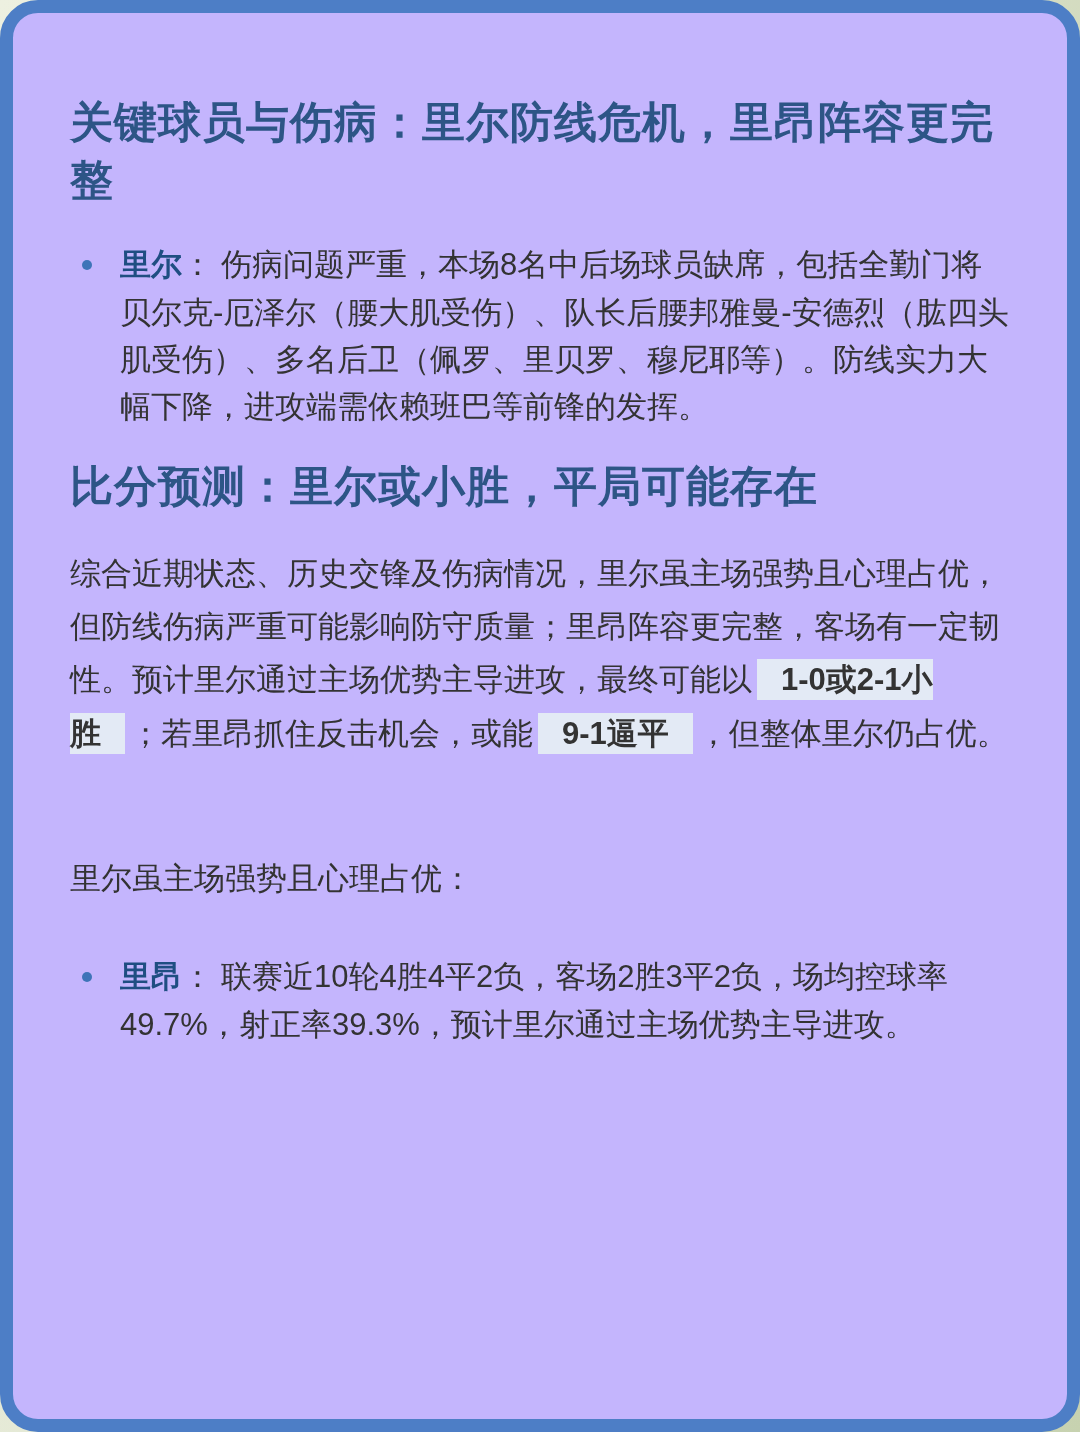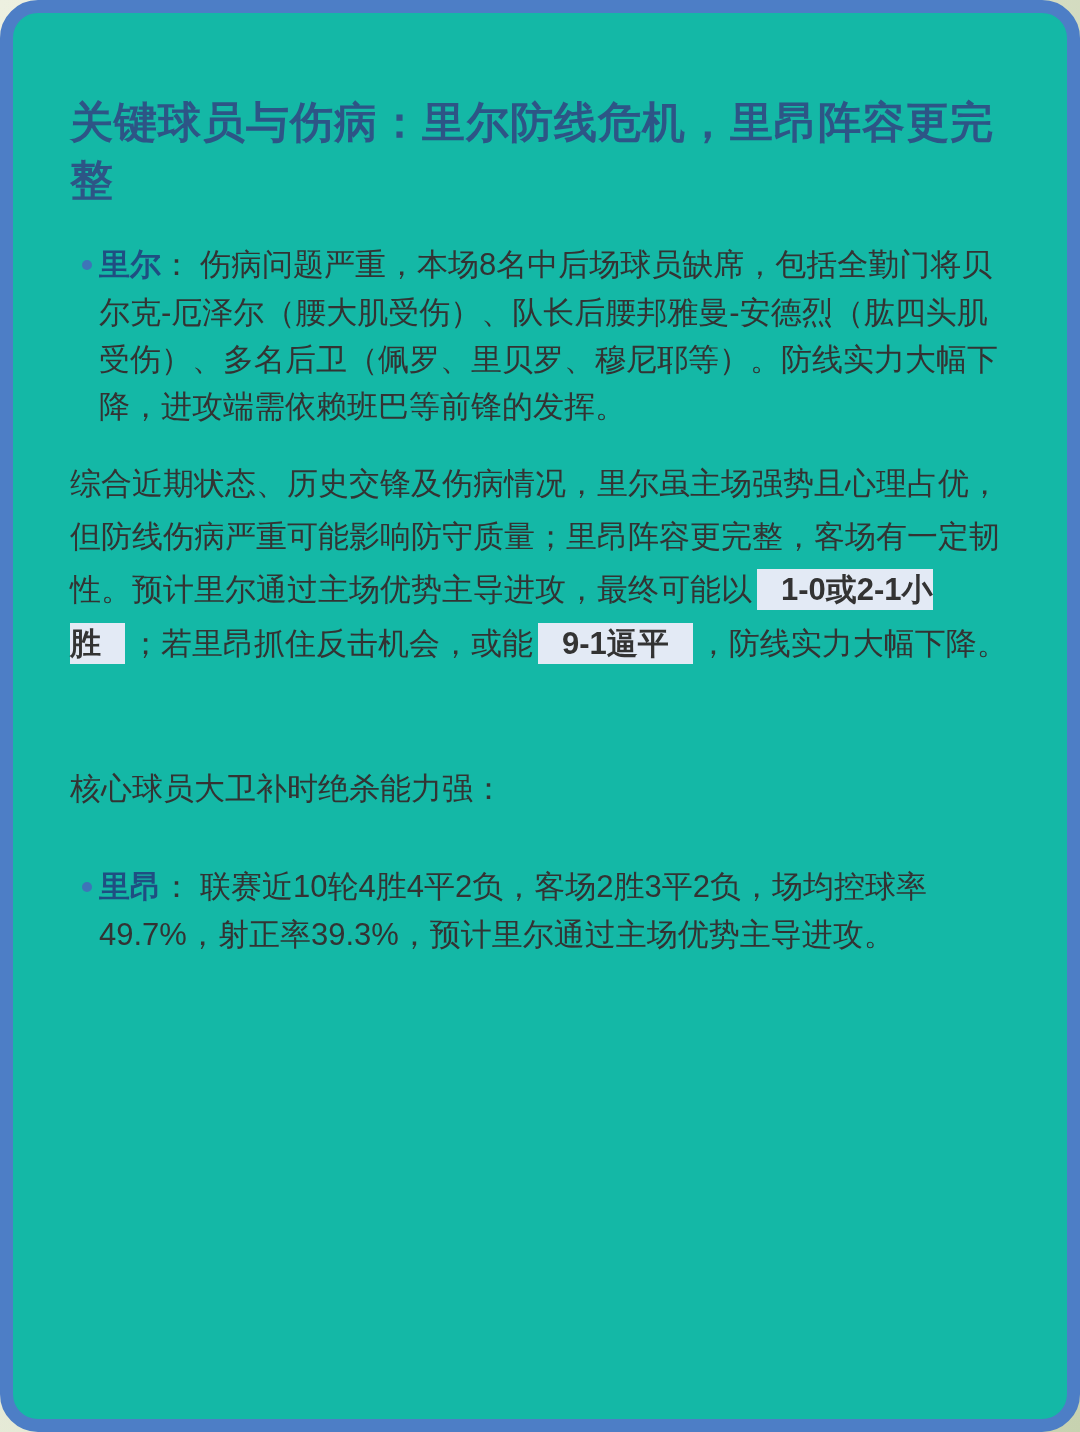--- a/index.html
+++ b/index.html
@@ -12,21 +12,21 @@
     background: linear-gradient(105deg, #edf0e0 0%, #dde3cc 55%, #c7d2b0 100%);
     font-family: "Liberation Sans", "DejaVu Sans", sans-serif;
     position: relative;
     overflow: hidden;
   }
   .frame {
     position: absolute;
     inset: 0;
     border: 13px solid #4d7ec6;
     border-radius: 38px;
-    background: #14b8a6;
+    background: #c4b5fd;
     box-sizing: border-box;
     overflow: hidden;
   }
   .content {
     padding: 80px 58px 0 57px;
     box-sizing: border-box;
   }
   h1.section-heading {
     margin: 0 0 32px 0;
     font-size: 43px;
@@ -34,21 +34,21 @@
     letter-spacing: 1px;
     line-height: 1.35;
     color: #2d5586;
     font-family: "DejaVu Sans", "Liberation Sans", sans-serif;
   }
   .h2-spacing { margin-top: 54px; }
   .bullet-list { margin: 0; padding: 0; }
   .bullet-item {
     display: flex;
     align-items: flex-start;
-    gap: 7px;
+    gap: 28px;
     margin: 16px 0 26px 0;
     padding-left: 12px;
   }
   .dot {
     width: 10px;
     height: 10px;
     border-radius: 50%;
     background: #3e74b8;
     margin-top: 19px;
     flex-shrink: 0;
@@ -94,24 +94,25 @@
 
     <h1 class="section-heading">关键球员与伤病：里尔防线危机，里昂阵容更完整</h1>
 
     <div class="bullet-list">
       <div class="bullet-item">
         <span class="dot"></span>
         <p class="bullet-text"><span class="team">里尔</span><span class="colon">：</span><span>伤病问题严重，本场8名中后场球员缺席，包括全勤门将贝尔克-厄泽尔（腰大肌受伤）、队长后腰邦雅曼-安德烈（肱四头肌受伤）、多名后卫（佩罗、里贝罗、穆尼耶等）。防线实力大幅下降，进攻端需依赖班巴等前锋的发挥。</span></p>
       </div>
     </div>
 
+    <h1 class="section-heading h2-spacing">比分预测：里尔或小胜，平局可能存在</h1>
 
-    <p class="para prediction-para"><span>综合近期状态、历史交锋及伤病情况，里尔虽主场强势且心理占优，但防线伤病严重可能影响防守质量；里昂阵容更完整，客场有一定韧性。预计里尔通过主场优势主导进攻，最终可能以</span><mark class="score-highlight">1-0或2-1小胜</mark><span>；若里昂抓住反击机会，或能</span><mark class="score-highlight">9-1逼平</mark><span>，防线实力大幅下降。</span></p>
+    <p class="para prediction-para"><span>综合近期状态、历史交锋及伤病情况，里尔虽主场强势且心理占优，但防线伤病严重可能影响防守质量；里昂阵容更完整，客场有一定韧性。预计里尔通过主场优势主导进攻，最终可能以</span><mark class="score-highlight">1-0或2-1小胜</mark><span>；若里昂抓住反击机会，或能</span><mark class="score-highlight">9-1逼平</mark><span>，但整体里尔仍占优。</span></p>
 
-    <p class="para comparison-intro">核心球员大卫补时绝杀能力强：</p>
+    <p class="para comparison-intro">里尔虽主场强势且心理占优：</p>
 
     <div class="bullet-list">
       <div class="bullet-item">
         <span class="dot"></span>
         <p class="bullet-text"><span class="team">里昂</span><span class="colon">：</span><span>联赛近10轮4胜4平2负，客场2胜3平2负，场均控球率49.7%，射正率39.3%，预计里尔通过主场优势主导进攻。</span></p>
       </div>
     </div>
 
   </div>
 </div>

